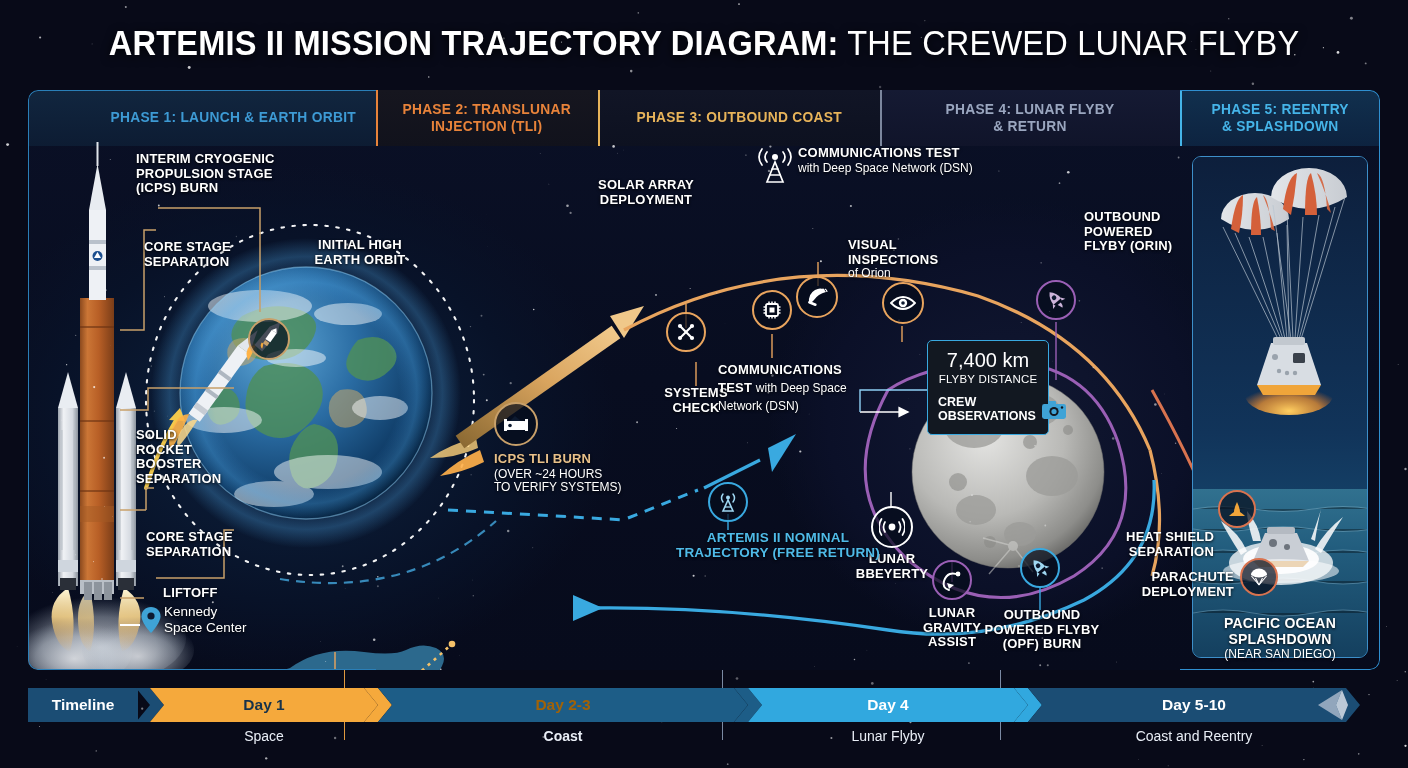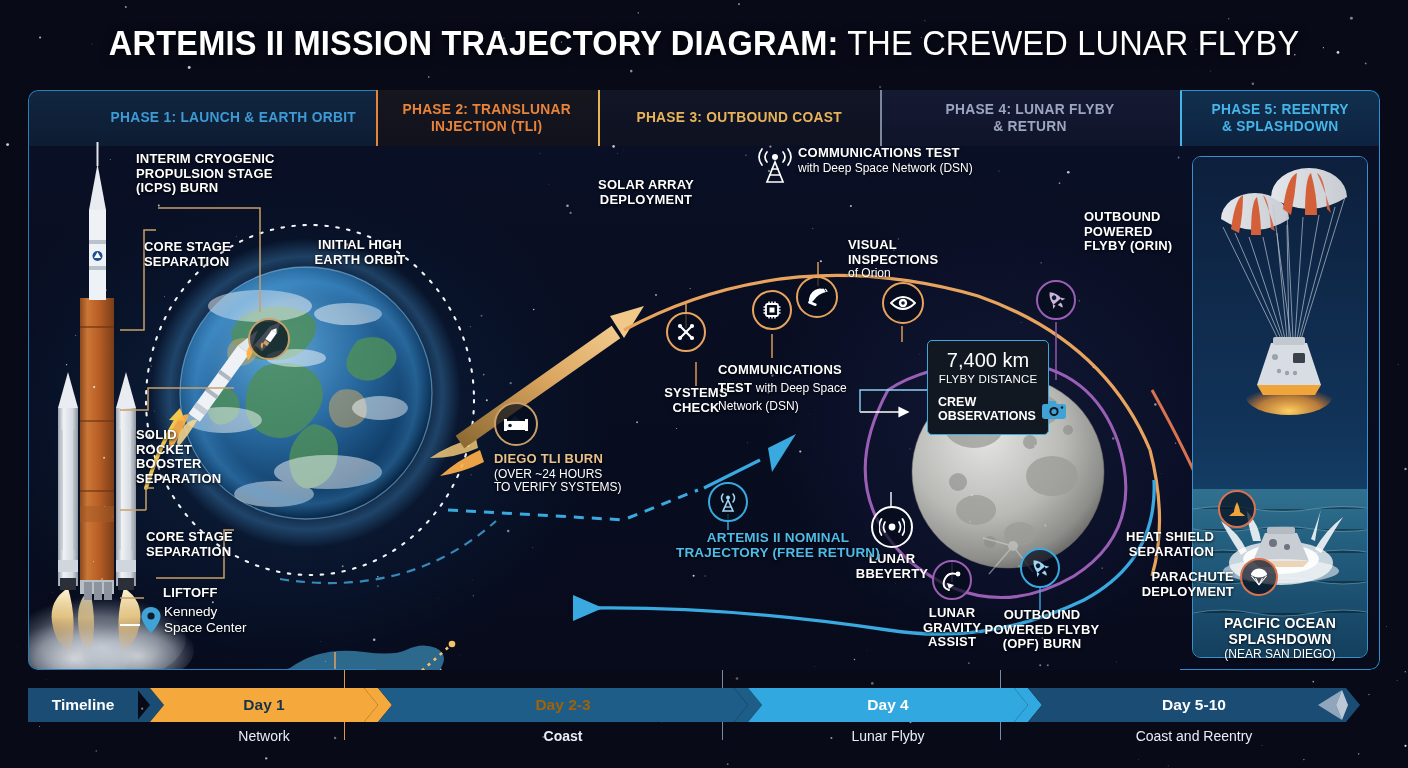--- a/index.html
+++ b/index.html
@@ -792,21 +792,21 @@
   <div class="node" style="left:466px;top:312px;width:44px;height:44px;border:2.4px solid #c8a06a;">
     <svg width="24" height="22" viewBox="0 0 24 22">
       <rect x="2" y="8" width="20" height="9" rx="1.5" fill="#fff"></rect>
       <path d="M6 8 L11 3 L17 8 Z" fill="#0d1a30"></path>
       <circle cx="6" cy="12.5" r="1.8" fill="#0d1a30"></circle>
       <rect x="0" y="6" width="3" height="12" fill="#fff"></rect>
       <rect x="21" y="6" width="3" height="12" fill="#fff"></rect>
     </svg>
   </div>
   <div class="lbl" style="left:466px;top:362px;width:190px;">
-    <div class="cap" style="color:#e8c089;">DIEGO TLI BURN</div>
+    <div class="cap" style="color:#e8c089;">ICPS TLI BURN</div>
     <div class="sub" style="white-space:pre-line;margin-top:1px;">(OVER ~24 HOURS
 TO VERIFY SYSTEMS)</div>
   </div>
 
   <div class="node" style="left:638px;top:222px;width:40px;height:40px;border:2px solid #e8a45e;">
     <svg width="22" height="22" viewBox="0 0 22 22">
       <g stroke="#fff" stroke-width="2.2" stroke-linecap="round">
         <line x1="5" y1="5" x2="17" y2="17"></line>
           <line x1="17" y1="5" x2="5" y2="17"></line>
       </g>
@@ -1164,21 +1164,21 @@
     <span>Day 2-3</span>
   </div>
   <div class="tl-seg" style="left:734px;width:252px;color:#fff;">
     <span>Day 4</span>
   </div>
   <div class="tl-seg" style="left:1014px;width:304px;color:#fff;">
     <span>Day 5-10</span>
   </div>
 
   <div class="tl-sub" style="left:136px;width:200px;">
-    <span>Network</span>
+    <span>Space</span>
   </div>
   <div class="tl-sub" style="left:364px;width:342px;font-weight:bold;">
     <span>Coast</span>
   </div>
   <div class="tl-sub" style="left:734px;width:252px;">
     <span>Lunar Flyby</span>
   </div>
   <div class="tl-sub" style="left:1014px;width:304px;">
     <span>Coast and Reentry</span>
   </div>

